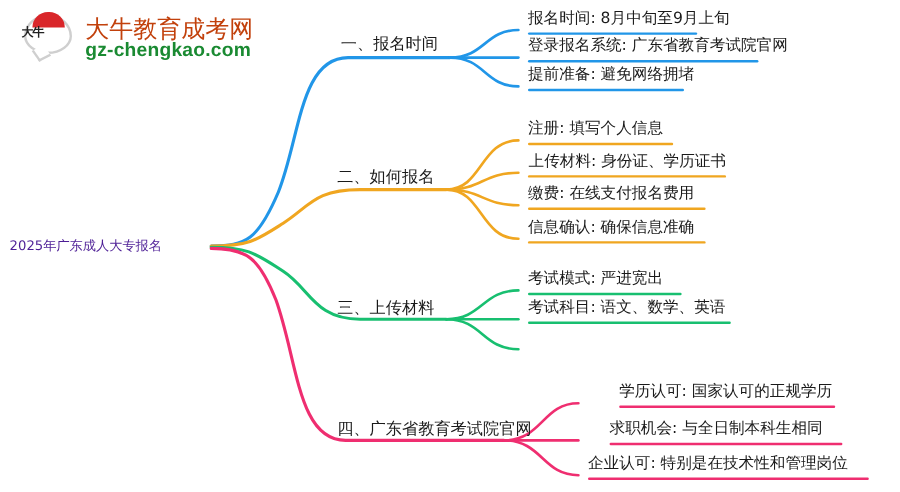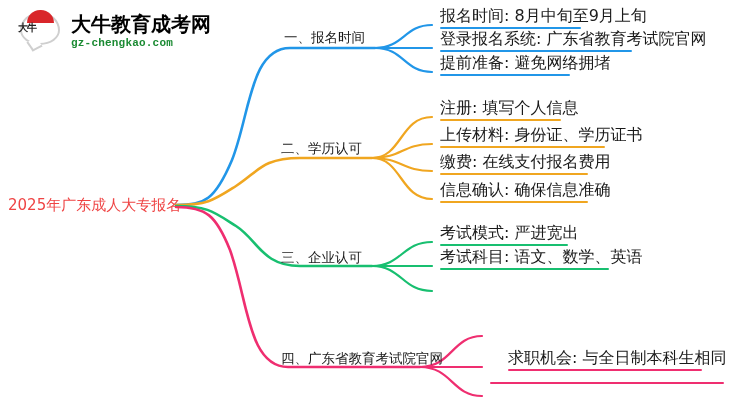--- a/index.html
+++ b/index.html
@@ -28,44 +28,44 @@
     position:absolute;left:9px;top:1px;width:27px;height:13px;
     background:#d9262a;border-radius:14px 14px 0 0;
   }
   #logo-cn{
     position:absolute;left:0;top:10px;width:46px;text-align:left;
     font-size:10px;font-weight:bold;color:#222;letter-spacing:-1px;line-height:17px;
     font-family:"DejaVu Sans",sans-serif;
   }
   #logo-text{margin-left:7px;display:flex;flex-direction:column;justify-content:center;}
   #logo-title{
-    font-size:20px;font-weight:bold;color:#000000;letter-spacing:0px;line-height:22px;
+    font-size:20px;font-weight:normal;color:#c2410c;letter-spacing:0px;line-height:22px;
     font-family:"DejaVu Sans",sans-serif;white-space:nowrap;
   }
   #logo-sub{
-    font-size:11px;font-weight:bold;color:#1a8a32;line-height:14px;margin-top:1px;
-    font-family:Liberation Mono, monospace;letter-spacing:.2px;white-space:nowrap;
+    font-size:16px;font-weight:bold;color:#1a8a32;line-height:14px;margin-top:1px;
+    font-family:Liberation Sans, sans-serif;letter-spacing:.2px;white-space:nowrap;
   }
 
   
   #wires{position:absolute;left:0;top:0;width:750px;height:410px;}
 
   
   .node{
     position:absolute;white-space:nowrap;color:#1a1a1a;
     font-family:"DejaVu Sans","Liberation Sans",sans-serif;
   }
   #root-node{
-    left:8px;top:196px;font-size:15px;line-height:18px;color:#ef4444;
+    left:8px;top:196px;font-size:11px;line-height:18px;color:#4c1d95;
   }
   .branch{
     font-size:13.5px;line-height:17px;color:#1a1a1a;
   }
   .leaf{
-    font-size:16px;line-height:16px;color:#1a1a1a;
+    font-size:13px;line-height:16px;color:#1a1a1a;
   }
   .leaf .rule{
     display:block;height:1.6px;margin-top:3px;border-radius:1px;
   }
 </style>
 </head>
 <body>
 
 <div id="stage">
 
@@ -103,42 +103,42 @@
       <path stroke="#ef2e70" d="M176,207 C206,207 216,215 230,250 C248,300 248,367 288,367 L420,367"></path>
       <path stroke="#ef2e70" stroke-width="2.2" d="M420,367 C452,367 452,336 482,336"></path>
       <path stroke="#ef2e70" stroke-width="2.2" d="M420,367 L482,367"></path>
       <path stroke="#ef2e70" stroke-width="2.2" d="M420,367 C452,367 452,396 482,396"></path>
     </g>
   </svg>
 
   <div class="node" id="root-node">2025年广东成人大专报名</div>
 
   <div class="node branch" style="left:284px;top:29px;">一、报名时间</div>
-  <div class="node branch" style="left:281px;top:140px;">二、学历认可</div>
-  <div class="node branch" style="left:281px;top:249px;">三、企业认可</div>
+  <div class="node branch" style="left:281px;top:140px;">二、如何报名</div>
+  <div class="node branch" style="left:281px;top:249px;">三、上传材料</div>
   <div class="node branch" style="left:281px;top:350px;">四、广东省教育考试院官网</div>
 
   <div class="node leaf" style="left:440px;top:8px;">
     <span>报名时间: 8月中旬至9月上旬</span>
     <span class="rule" style="background:#2196e8;width:141px;"></span>
   </div>
   <div class="node leaf" style="left:440px;top:31px;">
     <span>登录报名系统: 广东省教育考试院官网</span>
     <span class="rule" style="background:#2196e8;width:192px;"></span>
   </div>
   <div class="node leaf" style="left:440px;top:100px;">
     <span>注册: 填写个人信息</span>
     <span class="rule" style="background:#f0a620;width:121px;"></span>
   </div>
 
   <div class="node leaf" style="left:440px;top:55px;">
     <span>提前准备: 避免网络拥堵</span>
     <span class="rule" style="background:#2196e8;width:130px;"></span>
   </div>
-  <div class="node leaf" style="left:440px;top:127px;">
+  <div class="node leaf" style="left:440px;top:127px;text-align:right;">
     <span>上传材料: 身份证、学历证书</span>
     <span class="rule" style="background:#f0a620;width:165px;"></span>
   </div>
   <div class="node leaf" style="left:440px;top:154px;">
     <span>缴费: 在线支付报名费用</span>
     <span class="rule" style="background:#f0a620;width:148px;"></span>
   </div>
   <div class="node leaf" style="left:440px;top:182px;">
     <span>信息确认: 确保信息准确</span>
     <span class="rule" style="background:#f0a620;width:148px;"></span>
@@ -146,21 +146,26 @@
 
   <div class="node leaf" style="left:440px;top:225px;">
     <span>考试模式: 严进宽出</span>
     <span class="rule" style="background:#18bf70;width:128px;"></span>
   </div>
   <div class="node leaf" style="left:440px;top:249px;">
     <span>考试科目: 语文、数学、英语</span>
     <span class="rule" style="background:#18bf70;width:169px;"></span>
   </div>
 
+  <div class="node leaf" style="left:516px;top:319px;">
+    <span>学历认可: 国家认可的正规学历</span>
+    <span class="rule" style="background:#ef2e70;width:180px;"></span>
+  </div>
   <div class="node leaf" style="left:508px;top:350px;">
     <span>求职机会: 与全日制本科生相同</span>
     <span class="rule" style="background:#ef2e70;width:194px;"></span>
   </div>
   <div class="node leaf" style="left:490px;top:379px;">
+    <span>企业认可: 特别是在技术性和管理岗位</span>
     <span class="rule" style="background:#ef2e70;width:234px;"></span>
   </div>
 
 </div>
 
 </body></html>

